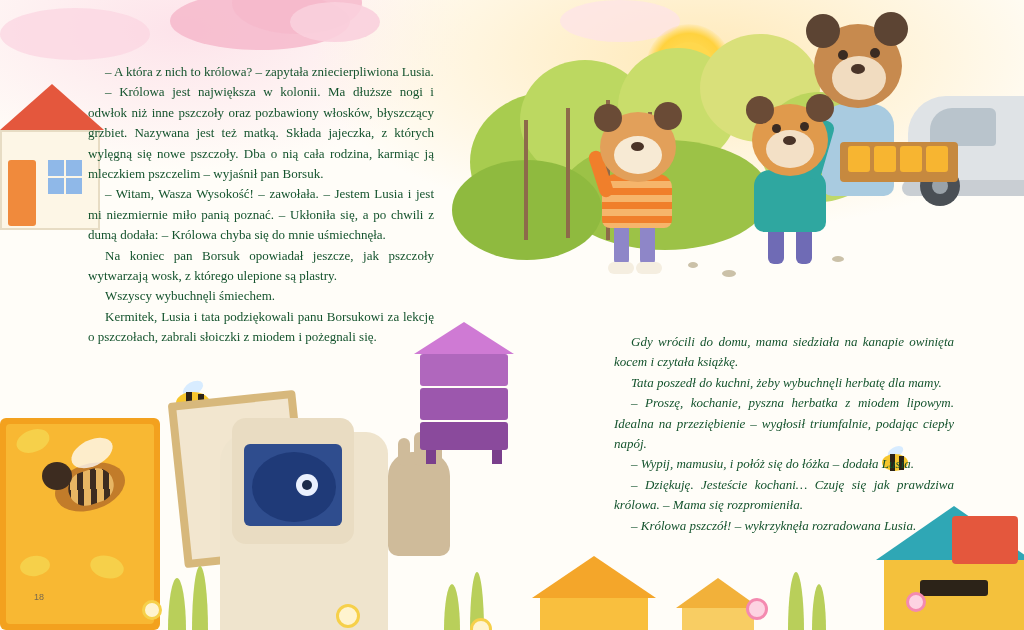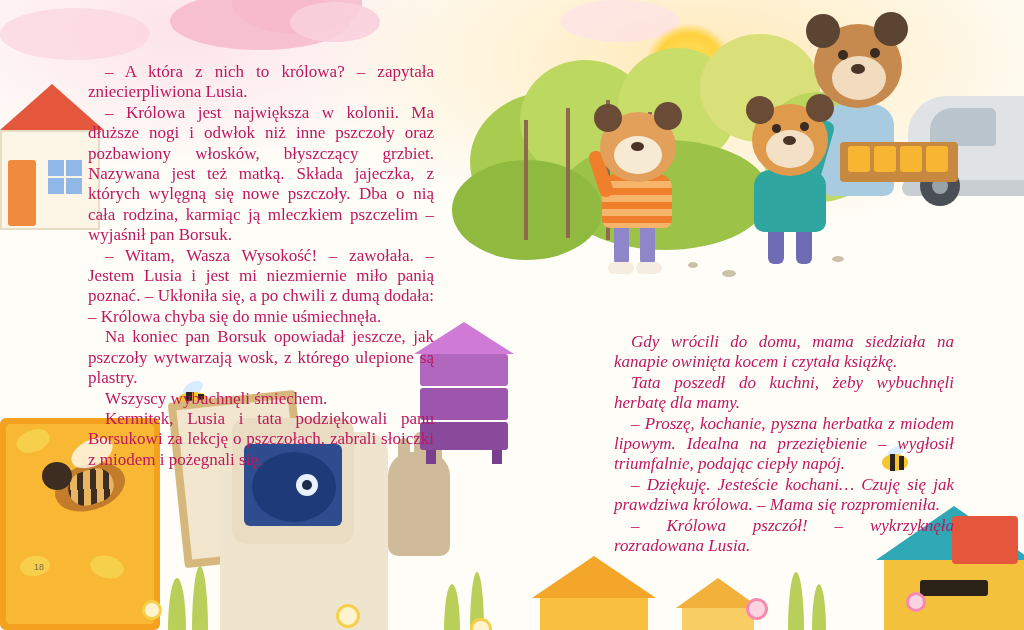--- a/index.html
+++ b/index.html
@@ -27,34 +27,34 @@
     background: radial-gradient(ellipse 420px 200px at 120px 640px, #ffeec0 0%, rgba(255,255,255,0) 72%),
                 radial-gradient(ellipse 520px 220px at 760px 650px, #fff0c8 0%, rgba(255,255,255,0) 74%);
   }
   .cloud {
     position: absolute; border-radius: 50%;
   }
 
   
   .col {
     position: absolute;
-    font-size: 17px;
+    font-size: 13px;
     line-height: 20.4px;
-    color: #be185d;
+    color: #14532d;
     text-align: justify;
     text-justify: inter-word;
   }
   .col p { margin: 0; }
   .col p.ind { text-indent: 17px; }
   #left-col  { left: 88px;  top: 62px;  width: 346px; }
   #right-col { left: 614px; top: 332px; width: 340px; font-style: italic; }
 
   .page-number {
     position: absolute;
-    left: 34px; top: 562px;
+    left: 34px; top: 592px;
     font-family: "Liberation Sans", sans-serif;
     font-size: 9px;
     color: #7a6a4e;
   }
 
   
   .blob { position: absolute; border-radius: 50%; }
   .rect { position: absolute; }
 
   .tree-trunk { position: absolute; background: #8d6a4a; }
@@ -236,19 +236,20 @@
       <p class="ind">– Królowa jest największa w kolonii. Ma dłuższe nogi i odwłok niż inne pszczoły oraz pozbawiony włosków, błyszczący grzbiet. Nazywana jest też matką. Składa jajeczka, z których wylęgną się nowe pszczoły. Dba o nią cała rodzina, karmiąc ją mleczkiem pszczelim – wyjaśnił pan Borsuk.</p>
       <p class="ind">– Witam, Wasza Wysokość! – zawołała. – Jestem Lusia i jest mi niezmiernie miło panią poznać. – Ukłoniła się, a po chwili z dumą dodała: – Królowa chyba się do mnie uśmiechnęła.</p>
       <p class="ind">Na koniec pan Borsuk opowiadał jeszcze, jak pszczoły wytwarzają wosk, z którego ulepione są plastry.</p>
       <p class="ind">Wszyscy wybuchnęli śmiechem.</p>
       <p class="ind">Kermitek, Lusia i tata podziękowali panu Borsukowi za lekcję o pszczołach, zabrali słoiczki z miodem i pożegnali się.</p>
     </div>
   <div class="col" id="right-col">
       <p class="ind">Gdy wrócili do domu, mama siedziała na kanapie owinięta kocem i czytała książkę.</p>
       <p class="ind">Tata poszedł do kuchni, żeby wybuchnęli herbatę dla mamy.</p>
       <p class="ind">– Proszę, kochanie, pyszna herbatka z miodem lipowym. Idealna na przeziębienie – wygłosił triumfalnie, podając ciepły napój.</p>
+      <p class="ind">– Wypij, mamusiu, i połóż się do łóżka – dodała Lusia.</p>
       <p class="ind">– Dziękuję. Jesteście kochani… Czuję się jak prawdziwa królowa. – Mama się rozpromieniła.</p>
       <p class="ind">– Królowa pszczół! – wykrzyknęła rozradowana Lusia.</p>
     </div>
 
   <div class="page-number">18</div>
 
 </div>
 
 </body></html>

